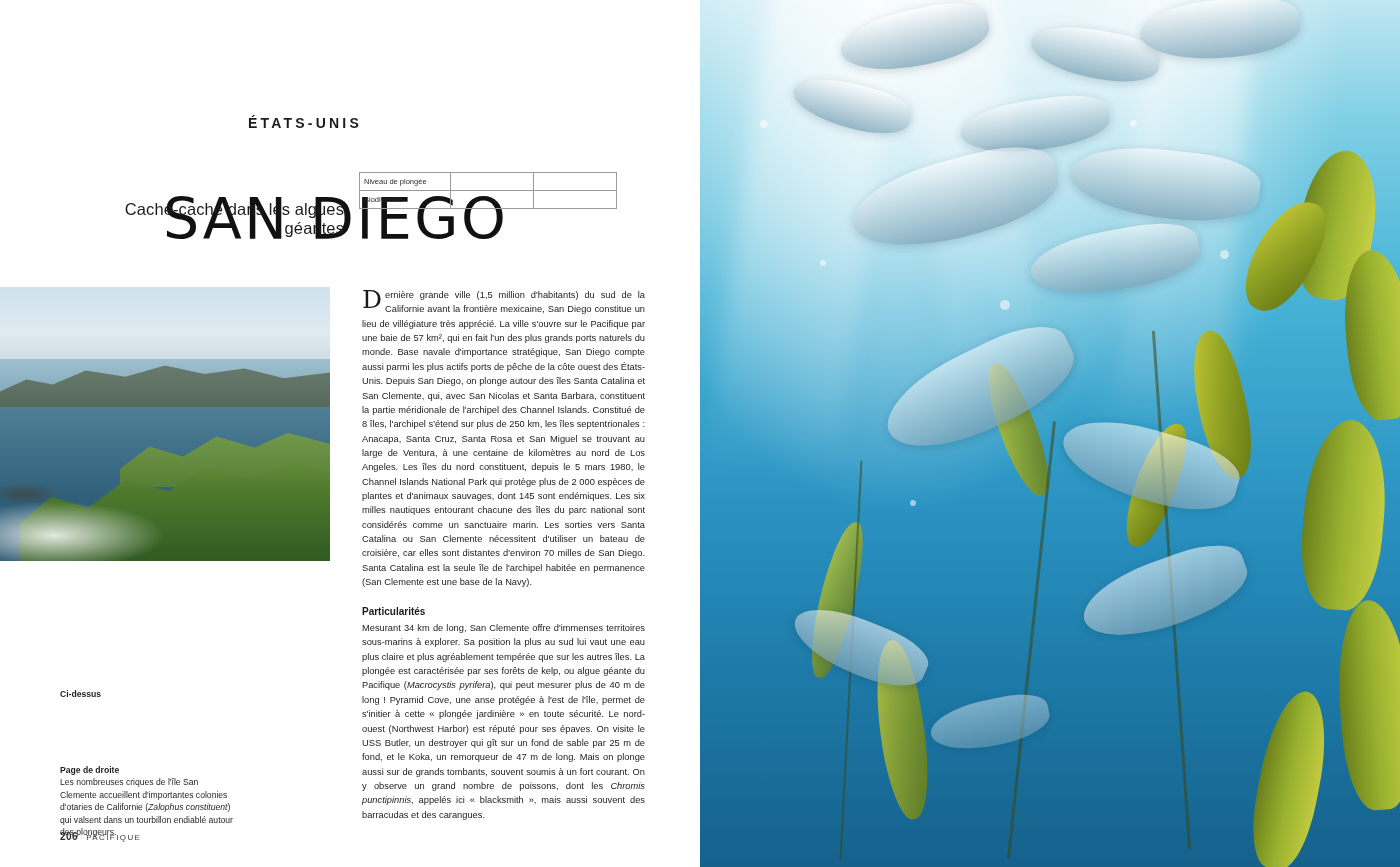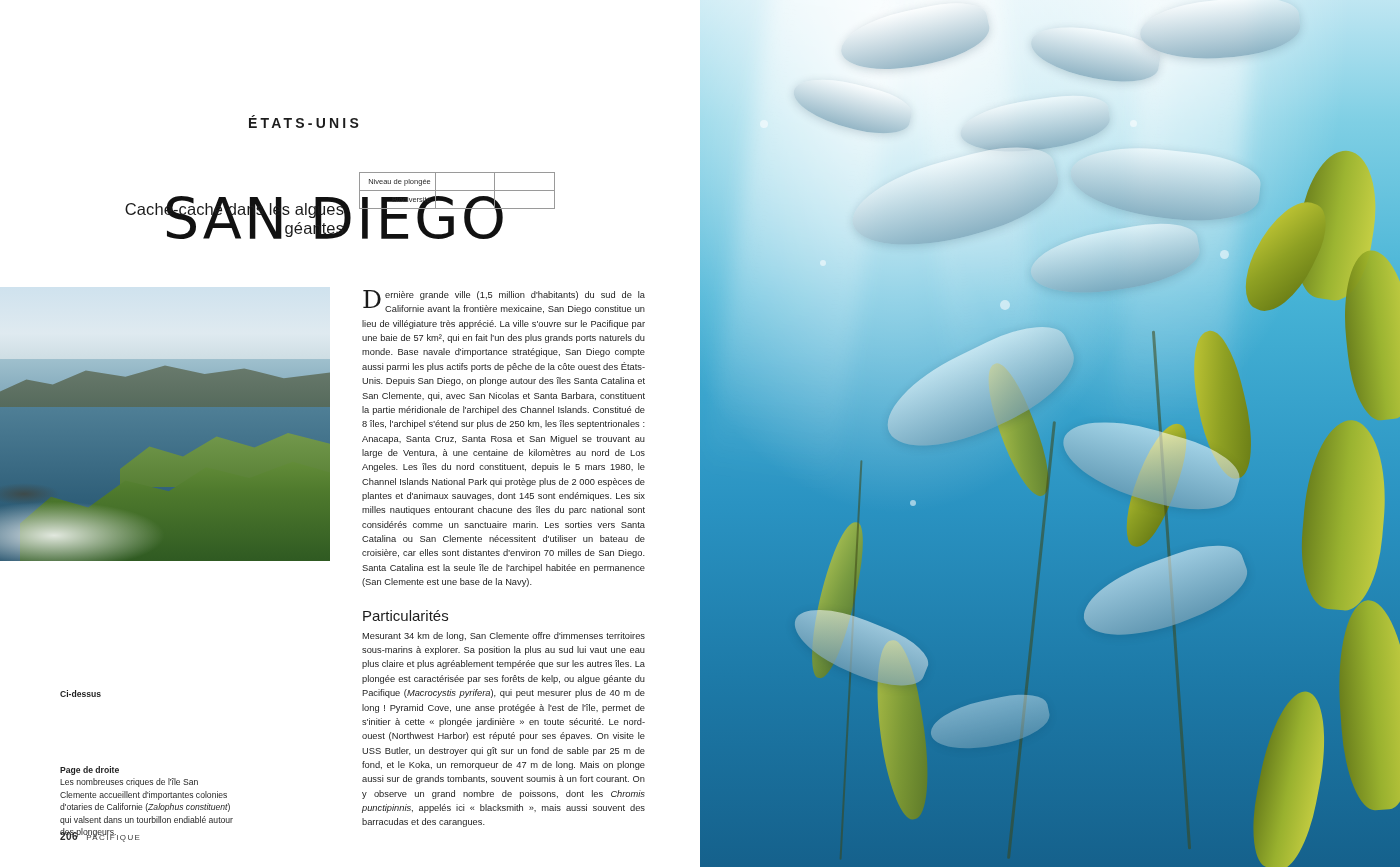--- a/index.html
+++ b/index.html
@@ -55,23 +55,22 @@
     text-align: right;
     font-size: 16.5px;
     color: #1c1c1c;
     letter-spacing: 0.1px;
   }
   
   .rating-table {
     position: absolute;
     left: 359px;
     top: 172px;
-    width: 196px;
+    width: 258px;
     border-collapse: collapse;
-    text-align: right;
   }
   .rating-table td {
     border: 1px solid #9a9a9a;
     height: 17px;
     padding: 0 4px;
     font-size: 7.5px;
     color: #2a2a2a;
     vertical-align: middle;
   }
   .rating-table td.label {
@@ -157,22 +156,22 @@
   .body-col p { margin: 0 0 0 0; }
   .dropcap {
     float: left;
     font-size: 25px;
     line-height: 0.86;
     padding: 1px 3px 0 0;
     font-family: "DejaVu Serif", serif;
     font-weight: normal;
   }
   .subhead {
-    font-weight: normal;
-    font-size: 15px;
+    font-weight: bold;
+    font-size: 10px;
     margin: 14px 0 2px 0;
   }
   .body-col i { font-style: italic; }
   
   .folio {
     position: absolute;
     left: 60px;
     top: 831px;
     font-size: 10px;
     color: #2a2a2a;

